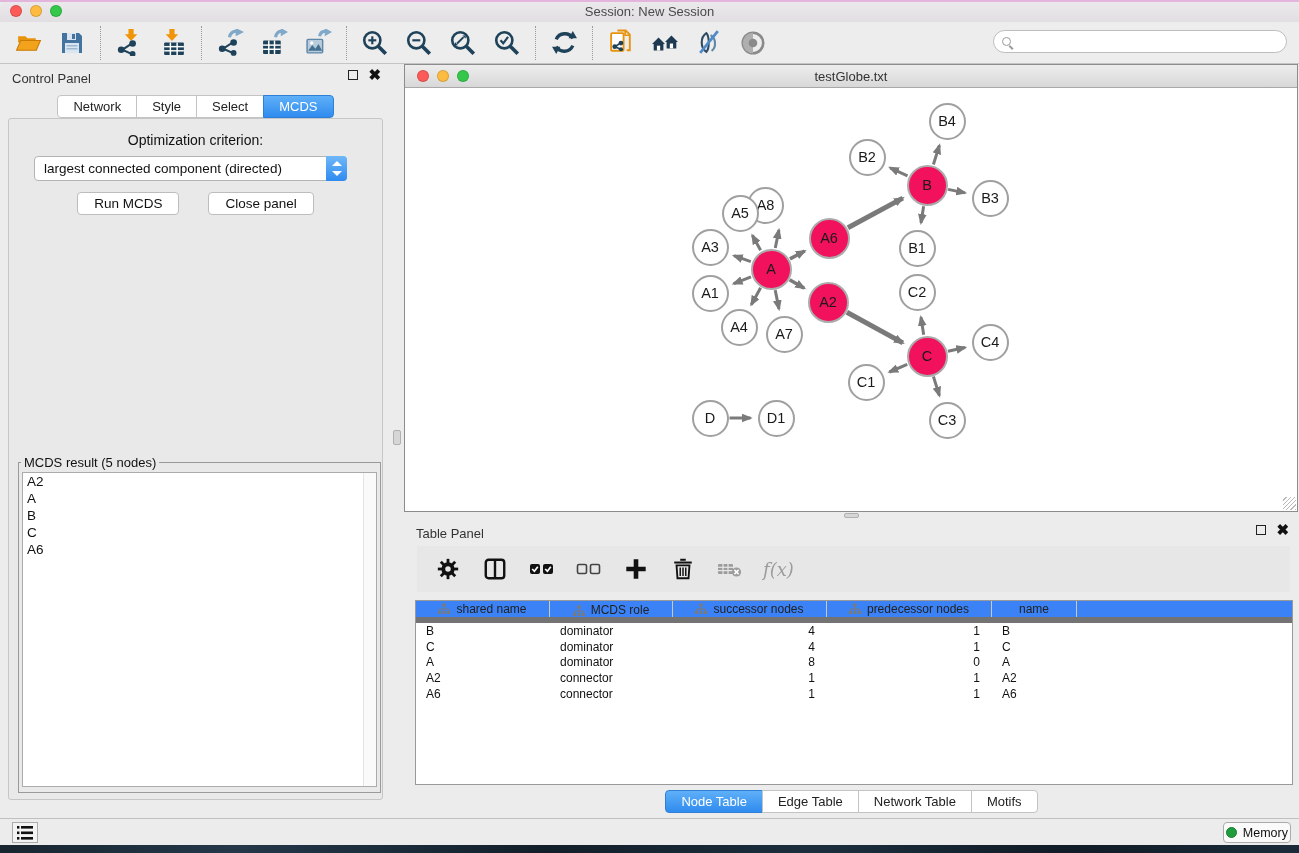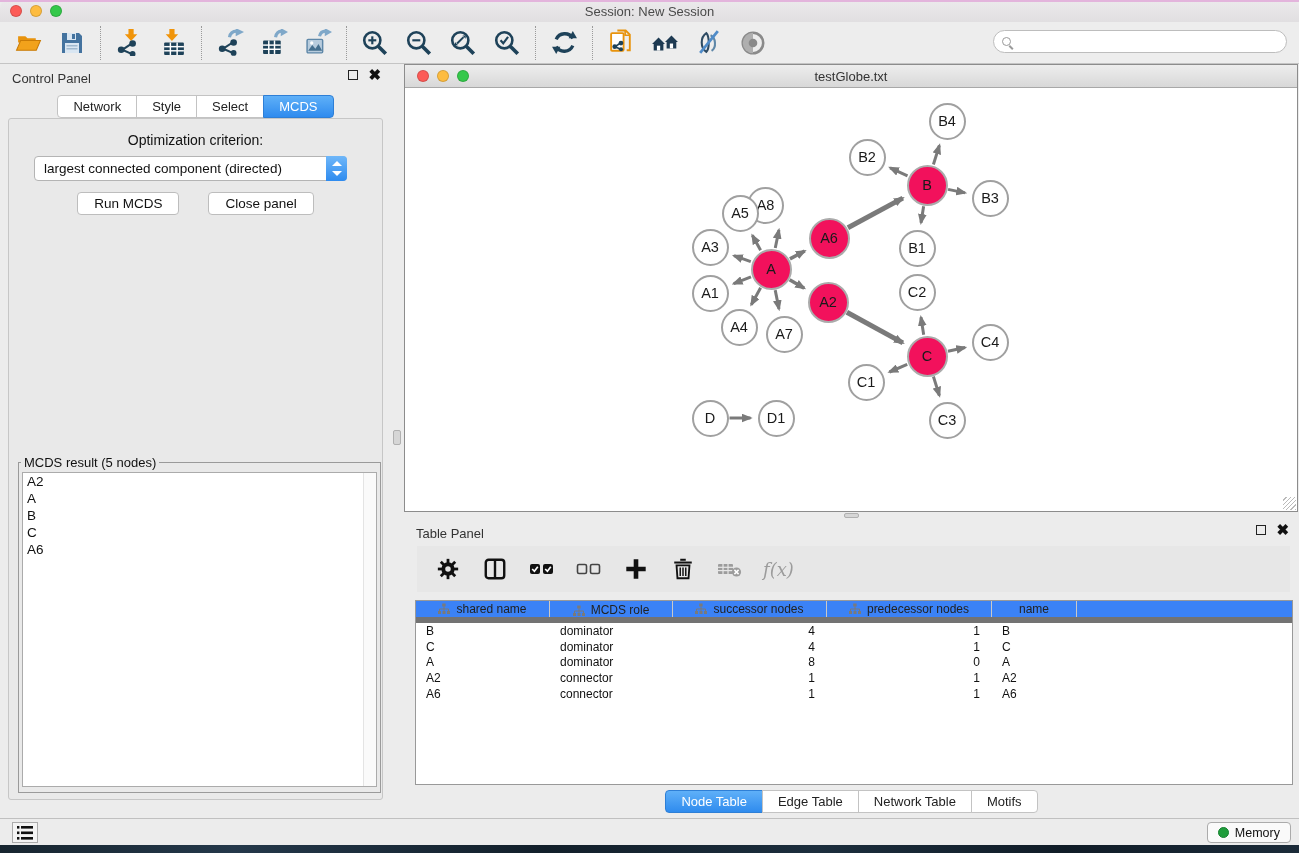--- a/index.html
+++ b/index.html
@@ -115,21 +115,21 @@
   .td.r { text-align:right; padding-right:12px; }
 
   #tp-tabs { position:absolute; left:0; top:271px; width:100%; display:flex; justify-content:center; }
 
   
   #statusbar { position:absolute; left:0; top:818px; width:1299px; height:27px; background:#ECECEC;
     border-top:1px solid #C0C0C0; }
   #list-btn { position:absolute; left:12px; top:3px; width:26px; height:21px; background:#F4F4F4;
     border:1px solid #ABABAB; display:flex; align-items:center; justify-content:center; }
   #memory-btn { position:absolute; right:8px; top:3px; height:21px; background:#FAFAFA; border:1px solid #ABABAB;
-    border-radius:4px; display:flex; align-items:center; gap:6px; padding:0 10px; }
+    border-radius:4px; display:flex; align-items:center; gap:6px; padding:0 2px; }
   #memory-btn .dot { width:11px; height:11px; border-radius:50%; background:#1F9D3C; border:1px solid #15802E; }
   #memory-btn .lbl { font-size:12.5px; color:#111; }
 
   #desktop-strip { position:absolute; left:0; top:845px; width:1299px; height:8px;
     background:linear-gradient(90deg,#17252F,#24384A 18%,#121F2A 42%,#1C2E3D 63%,#101C27 82%,#1B2B39); }
 </style>
 </head>
 <body>
 
 <div id="titlebar">

